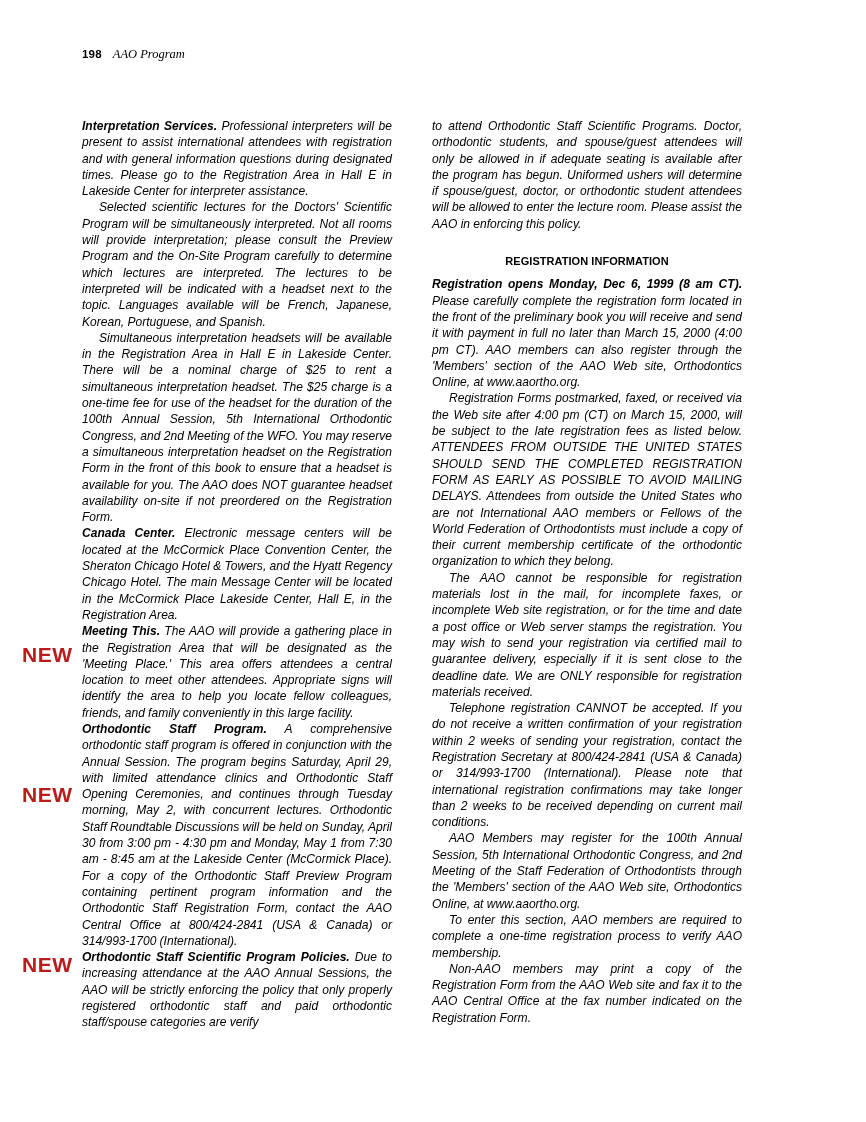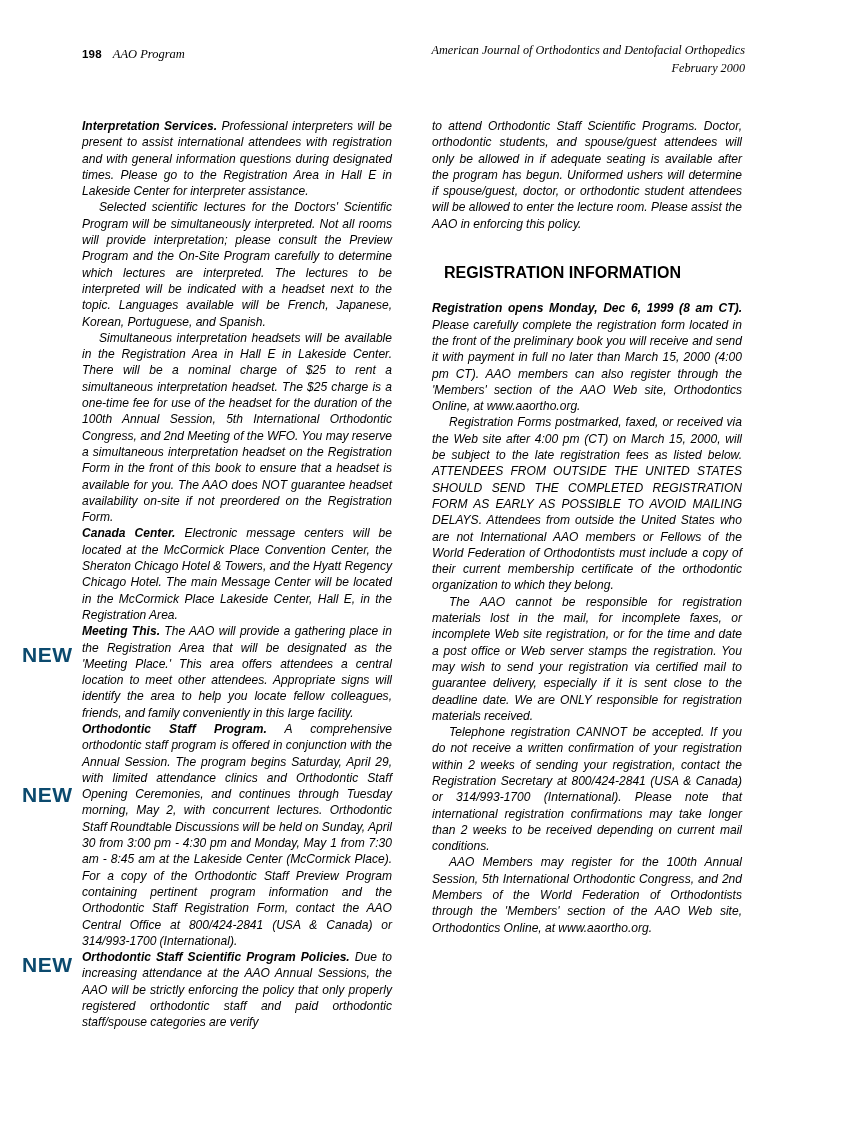--- a/index.html
+++ b/index.html
@@ -89,76 +89,74 @@
     text-justify: inter-word;
     hyphens: none;
     word-spacing: -0.1px;
     font-style: italic;
   }
   p.indent { text-indent: 17px; }
   p.runon  { text-indent: 0; }
   b.lead { font-weight: bold; }
 
   h2.section-head {
-    margin: 12px;
+    margin: 0;
     padding-top: 21px;
     padding-bottom: 7px;
-    font-size: 16px;
+    font-size: 11px;
     font-weight: bold;
     line-height: 16.3px;
     letter-spacing: 0.05px;
-    text-align: left;
+    text-align: center;
   }
 
   
   .new-flag {
     position: absolute;
     left: 22px;
     font-family: "Liberation Sans", sans-serif;
     font-weight: bold;
     font-size: 21px;
     letter-spacing: 0.5px;
     line-height: 1;
-    color: #0c4a6e;
+    color: #b91c1c;
     white-space: nowrap;
   }
 </style>
 </head>
 <body>
 
 <div id="page">
 
   <div id="runhead">
     <div id="folio-block">
       <span class="folio-num">198</span><span class="folio-title">AAO Program</span>
-    </div>
-    <div id="journal-block">
-      <span>American Journal of Orthodontics and Dentofacial Orthopedics</span>
-      <span class="issue-line">February 2000</span>
     </div>
   </div>
 
   <div id="columns">
     <div class="col" id="col-left">
         <p class="para runon"><b class="lead">Interpretation Services.</b><span> Professional interpreters will be present to assist international attendees with registration and with general information questions during designated times. Please go to the Registration Area in Hall E in Lakeside Center for interpreter assistance.</span></p>
         <p class="para indent"><span>Selected scientific lectures for the Doctors' Scientific Program will be simultaneously interpreted. Not all rooms will provide interpretation; please consult the Preview Program and the On-Site Program carefully to determine which lectures are interpreted. The lectures to be interpreted will be indicated with a headset next to the topic. Languages available will be French, Japanese, Korean, Portuguese, and Spanish.</span></p>
         <p class="para indent"><span>Simultaneous interpretation headsets will be available in the Registration Area in Hall E in Lakeside Center. There will be a nominal charge of $25 to rent a simultaneous interpretation headset. The $25 charge is a one-time fee for use of the headset for the duration of the 100th Annual Session, 5th International Orthodontic Congress, and 2nd Meeting of the WFO. You may reserve a simultaneous interpretation headset on the Registration Form in the front of this book to ensure that a headset is available for you. The AAO does NOT guarantee headset availability on-site if not preordered on the Registration Form.</span></p>
         <p class="para runon"><b class="lead">Canada Center.</b><span> Electronic message centers will be located at the McCormick Place Convention Center, the Sheraton Chicago Hotel &amp; Towers, and the Hyatt Regency Chicago Hotel. The main Message Center will be located in the McCormick Place Lakeside Center, Hall E, in the Registration Area.</span></p>
         <p class="para runon"><b class="lead">Meeting This.</b><span> The AAO will provide a gathering place in the Registration Area that will be designated as the 'Meeting Place.' This area offers attendees a central location to meet other attendees. Appropriate signs will identify the area to help you locate fellow colleagues, friends, and family conveniently in this large facility.</span></p>
         <p class="para runon"><b class="lead">Orthodontic Staff Program.</b><span> A comprehensive orthodontic staff program is offered in conjunction with the Annual Session. The program begins Saturday, April 29, with limited attendance clinics and Orthodontic Staff Opening Ceremonies, and continues through Tuesday morning, May 2, with concurrent lectures. Orthodontic Staff Roundtable Discussions will be held on Sunday, April 30 from 3:00 pm - 4:30 pm and Monday, May 1 from 7:30 am - 8:45 am at the Lakeside Center (McCormick Place). For a copy of the Orthodontic Staff Preview Program containing pertinent program information and the Orthodontic Staff Registration Form, contact the AAO Central Office at 800/424-2841 (USA &amp; Canada) or 314/993-1700 (International).</span></p>
         <p class="para runon"><b class="lead">Orthodontic Staff Scientific Program Policies.</b><span> Due to increasing attendance at the AAO Annual Sessions, the AAO will be strictly enforcing the policy that only properly registered orthodontic staff and paid orthodontic staff/spouse categories are verify</span></p>
       </div>
     <div class="col" id="col-right">
         <p class="para runon">to attend Orthodontic Staff Scientific Programs. Doctor, orthodontic students, and spouse/guest attendees will only be allowed in if adequate seating is available after the program has begun. Uniformed ushers will determine if spouse/guest, doctor, or orthodontic student attendees will be allowed to enter the lecture room. Please assist the AAO in enforcing this policy.</p>
         <h2 class="section-head">REGISTRATION INFORMATION</h2>
         <p class="para runon"><b class="lead">Registration opens Monday, Dec 6, 1999 (8 am CT).</b><span> Please carefully complete the registration form located in the front of the preliminary book you will receive and send it with payment in full no later than March 15, 2000 (4:00 pm CT). AAO members can also register through the 'Members' section of the AAO Web site, Orthodontics Online, at www.aaortho.org.</span></p>
         <p class="para indent"><span>Registration Forms postmarked, faxed, or received via the Web site after 4:00 pm (CT) on March 15, 2000, will be subject to the late registration fees as listed below. ATTENDEES FROM OUTSIDE THE UNITED STATES SHOULD SEND THE COMPLETED REGISTRATION FORM AS EARLY AS POSSIBLE TO AVOID MAILING DELAYS. Attendees from outside the United States who are not International AAO members or Fellows of the World Federation of Orthodontists must include a copy of their current membership certificate of the orthodontic organization to which they belong.</span></p>
         <p class="para indent"><span>The AAO cannot be responsible for registration materials lost in the mail, for incomplete faxes, or incomplete Web site registration, or for the time and date a post office or Web server stamps the registration. You may wish to send your registration via certified mail to guarantee delivery, especially if it is sent close to the deadline date. We are ONLY responsible for registration materials received.</span></p>
         <p class="para indent"><span>Telephone registration CANNOT be accepted. If you do not receive a written confirmation of your registration within 2 weeks of sending your registration, contact the Registration Secretary at 800/424-2841 (USA &amp; Canada) or 314/993-1700 (International). Please note that international registration confirmations may take longer than 2 weeks to be received depending on current mail conditions.</span></p>
-        <p class="para indent"><span>AAO Members may register for the 100th Annual Session, 5th International Orthodontic Congress, and 2nd Members of the World Federation of Orthodontists through the 'Members' section of the AAO Web site, Orthodontics Online, at www.aaortho.org.</span></p>
+        <p class="para indent"><span>AAO Members may register for the 100th Annual Session, 5th International Orthodontic Congress, and 2nd Meeting of the Staff Federation of Orthodontists through the 'Members' section of the AAO Web site, Orthodontics Online, at www.aaortho.org.</span></p>
+        <p class="para indent"><span>To enter this section, AAO members are required to complete a one-time registration process to verify AAO membership.</span></p>
+        <p class="para indent"><span>Non-AAO members may print a copy of the Registration Form from the AAO Web site and fax it to the AAO Central Office at the fax number indicated on the Registration Form.</span></p>
       </div>
   </div>
 
   <div id="flag-layer">
       <div class="new-flag" style="top: 644px;">NEW</div>
       <div class="new-flag" style="top: 784px;">NEW</div>
       <div class="new-flag" style="top: 954px;">NEW</div>
     </div>
 
 </div>

